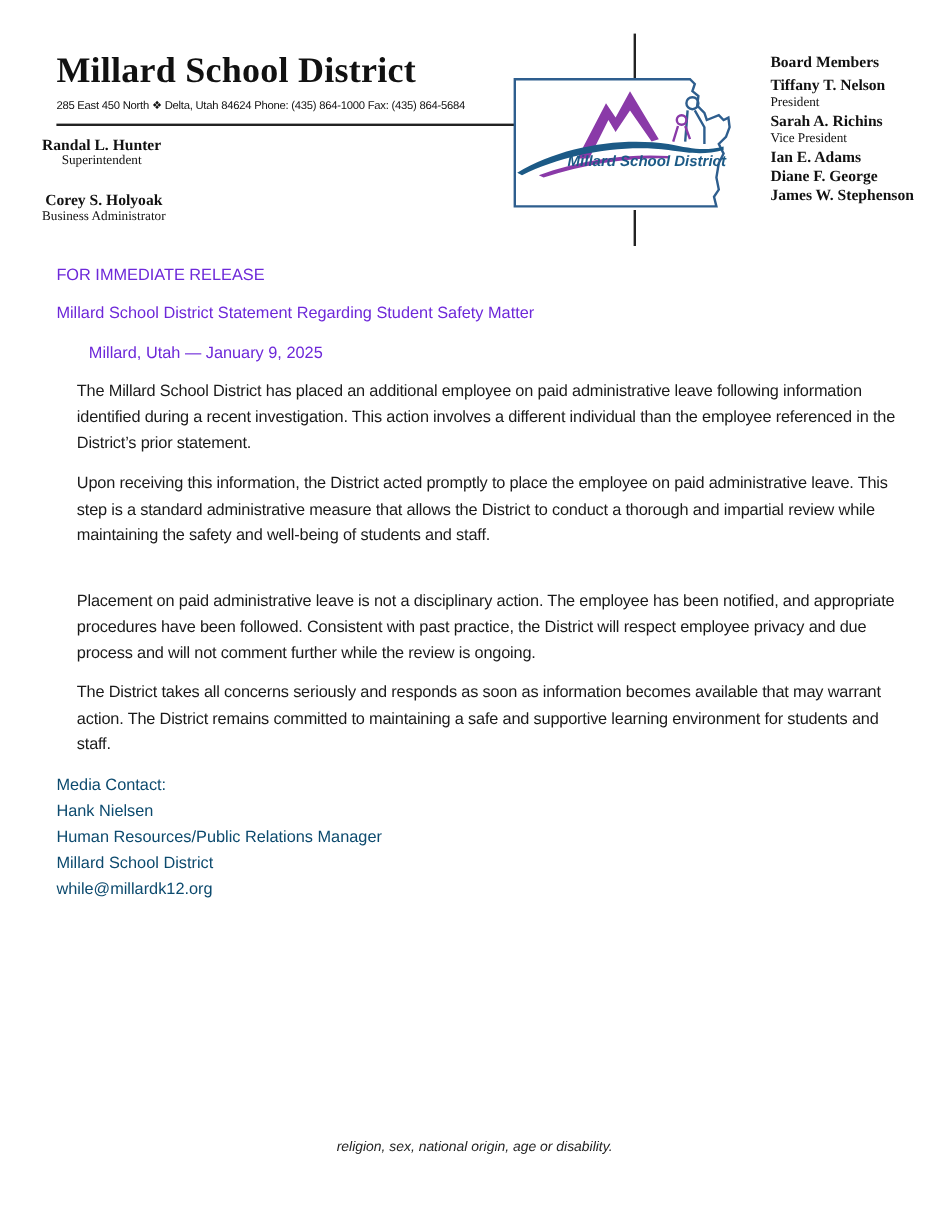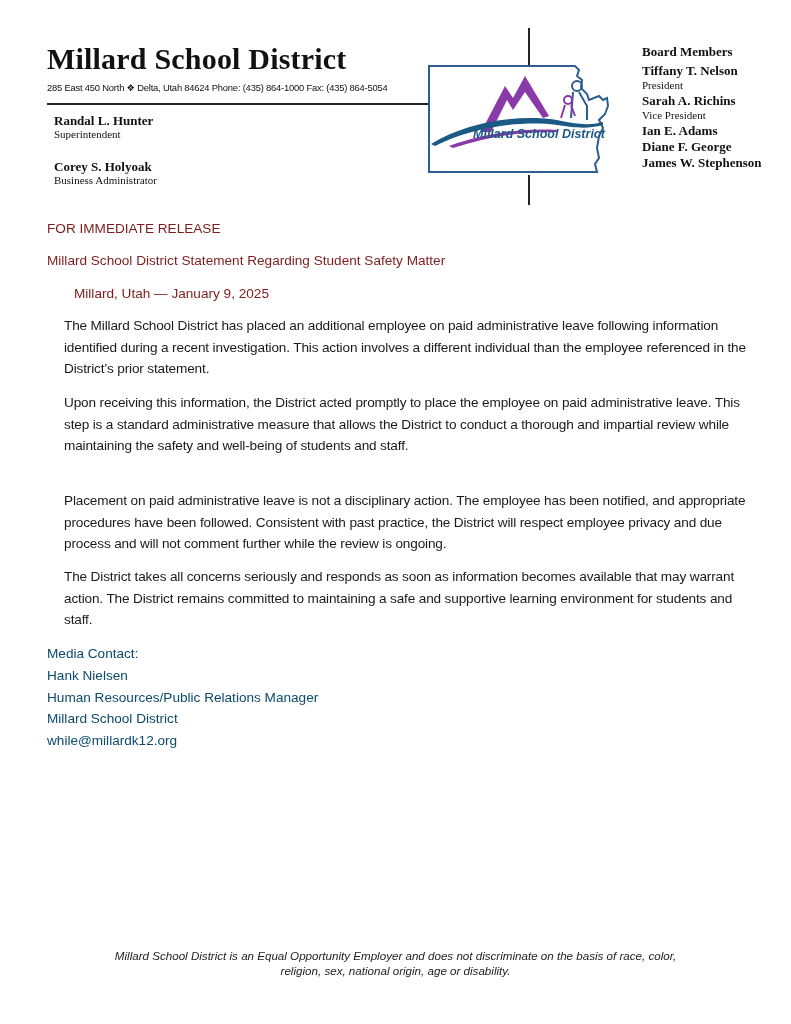--- a/index.html
+++ b/index.html
@@ -17,45 +17,45 @@
     }
     .header-rule {
       position: absolute; left: 47px; top: 103px; width: 383px; height: 2px; background: #222;
     }
     .vrule {
       position: absolute; left: 528px; width: 2px; background: #222;
     }
     .vrule.top { top: 28px; height: 40px; }
     .vrule.bottom { top: 175px; height: 30px; }
 
-    .officer { position: absolute; left: 54px; }
+    .officer { position: absolute; left: 35px; text-align: center; }
     .officer .name { font-size: 13px; font-weight: bold; line-height: 15px; }
     .officer .title { font-size: 11px; line-height: 13px; }
 
     .logo { position: absolute; left: 427px; top: 62px; width: 208px; height: 114px; }
 
     .board { position: absolute; left: 642px; top: 44px; }
     .board .heading { font-size: 13px; font-weight: bold; margin-bottom: 3px; }
     .board .member { font-size: 13px; font-weight: bold; line-height: 16px; }
     .board .role { font-size: 11px; line-height: 15px; margin-top: -1px; }
-    .line { position: absolute; left: 47px; font-size: 13.6px; white-space: nowrap; color: #7f1d1d; }
+    .line { position: absolute; left: 47px; font-size: 13.6px; white-space: nowrap; color: #6d28d9; }
     .para { position: absolute; left: 64px; width: 690px; font-size: 13.6px; line-height: 21.5px; color: #1a1a1a; letter-spacing: -0.15px; }
 
     .contact { position: absolute; left: 47px; top: 643px; font-size: 13.6px; line-height: 21.8px; color: #0c4a6e; }
 
     .footer {
       position: absolute; left: 40px; width: 711px; top: 948px;
       font-size: 11.6px; font-style: italic; text-align: center; line-height: 15px; color: #222;
     }
   </style>
 </head>
 <body>
 
 <div class="district-name serif">Millard School District</div>
-<div class="address sans">285 East 450 North ❖ Delta, Utah 84624 Phone: (435) 864-1000 Fax: (435) 864-5054</div>
+<div class="address sans">285 East 450 North ❖ Delta, Utah 84624 Phone: (435) 864-1000 Fax: (435) 864-5684</div>
 <div class="header-rule"></div>
 <div class="vrule top"></div>
 <div class="vrule bottom"></div>
 
 <div class="officer serif" style="top:113px;">
   <div class="name">Randal L. Hunter</div>
   <div class="title">Superintendent</div>
 </div>
 <div class="officer serif" style="top:159px;">
   <div class="name">Corey S. Holyoak</div>
@@ -98,15 +98,14 @@
 
 <div class="contact sans">
   <div>Media Contact:</div>
   <div>Hank Nielsen</div>
   <div>Human Resources/Public Relations Manager</div>
   <div>Millard School District</div>
   <div>while@millardk12.org</div>
 </div>
 
 <div class="footer sans">
-  <div>Millard School District is an Equal Opportunity Employer and does not discriminate on the basis of race, color,</div>
   <div>religion, sex, national origin, age or disability.</div>
 </div>
 
 </body></html>

